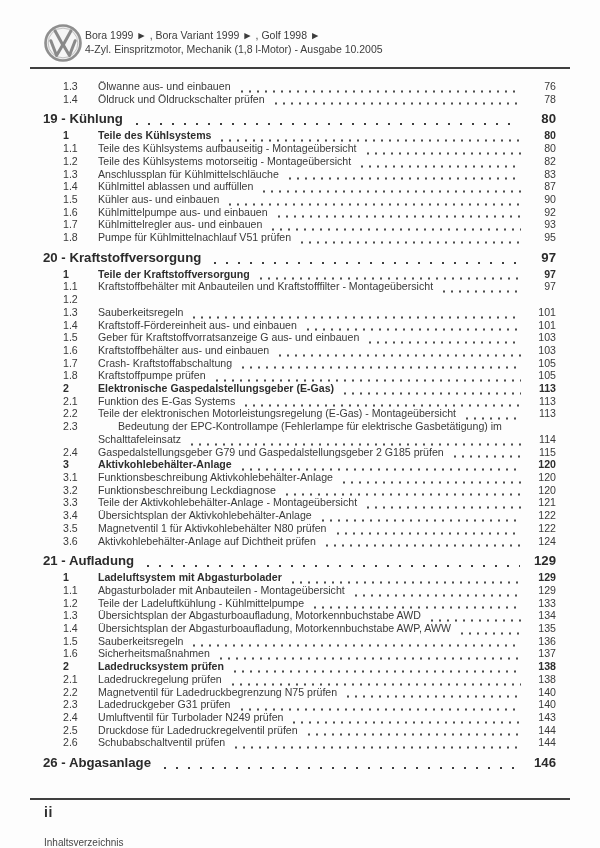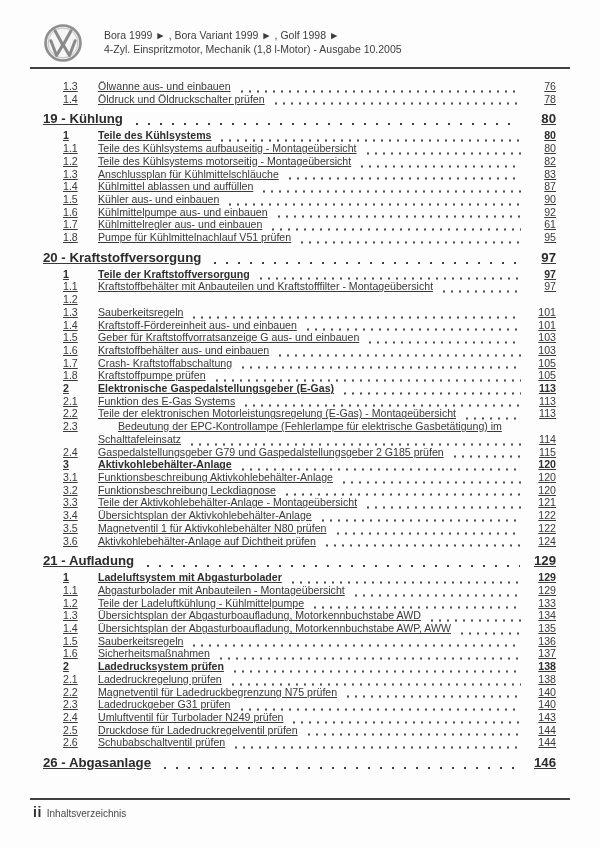--- a/index.html
+++ b/index.html
@@ -8,27 +8,27 @@
     background: #fdfdfd;
     font-family: "Liberation Sans", sans-serif;
     color: #3a3a3a;
     position: relative;
     overflow: hidden;
   }
   .page { position: absolute; inset: 0; }
 
   
   .header { padding: 26px 30px 0 44px; }
-  .header-row { display: flex; align-items: flex-start; gap: 22px; }
+  .header-row { display: flex; align-items: flex-start; gap: 3px; }
   .logo-wrap { width: 38px; height: 38px; flex: none; margin-top: -2px; }
   .header-text { font-size: 10.5px; line-height: 13.5px; color: #3c3c3c; padding-top: 3px; }
   .header-rule { border: none; border-top: 2px solid #404040; margin: 5px 30px 0 30px; }
 
   
-  .toc { margin: 11px 44px 0 43px; text-decoration: underline; }
+  .toc { margin: 11px 44px 0 43px; }
   .toc-row { display: flex; }
   .toc-row.sub, .toc-row.section {
     font-size: 10.6px; line-height: 12.7px; padding-left: 20px;
   }
   .toc-row.section { font-weight: bold; color: #2e2e2e; }
   .toc-num { flex: 0 0 35px; }
   .toc-body { flex: 1 1 auto; min-width: 0; }
   .toc-line { display: flex; align-items: flex-end; min-width: 0; flex: 1 1 auto; }
   .toc-title { white-space: nowrap; }
   .toc-title-line1 { white-space: nowrap; padding-left: 20px; }
@@ -53,22 +53,22 @@
     background-size: 12px 4px;
   }
   .toc-row.chapter .toc-page { width: 34px; }
 
   
   .footer-rule {
     position: absolute; left: 30px; right: 30px; top: 798px;
     border: none; border-top: 2px solid #404040; margin: 0;
   }
   .footer {
-    position: absolute; left: 33px; top: 804px;
-    display: flex; align-items: baseline; gap: 5px;
+    position: absolute; left: 44px; top: 804px;
+    display: flex; align-items: baseline; gap: 17px; flex-direction: column;
   }
   .footer-page { font-size: 14px; font-weight: bold; color: #2f2f2f; letter-spacing: 0.5px; }
   .footer-label { font-size: 10px; color: #474747; }
 </style>
 </head>
 <body>
 
 <div class="page">
 
   <div class="header">
@@ -186,21 +186,21 @@
             <span class="toc-page">92</span>
           </div>
         </div>
       </div>
       <div class="toc-row sub">
         <span class="toc-num">1.7</span>
         <div class="toc-body">
           <div class="toc-line">
             <span class="toc-title">Kühlmittelregler aus- und einbauen</span>
             <span class="leader"></span>
-            <span class="toc-page">61</span>
+            <span class="toc-page">93</span>
           </div>
         </div>
       </div>
       <div class="toc-row sub">
         <span class="toc-num">1.8</span>
         <div class="toc-body">
           <div class="toc-line">
             <span class="toc-title">Pumpe für Kühlmittelnachlauf V51 prüfen</span>
             <span class="leader"></span>
             <span class="toc-page">95</span>

